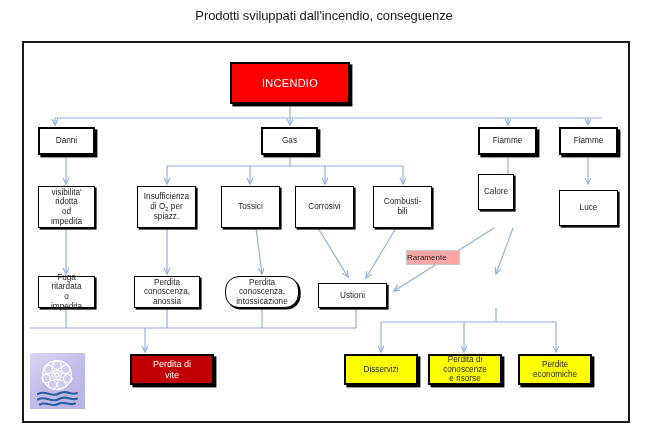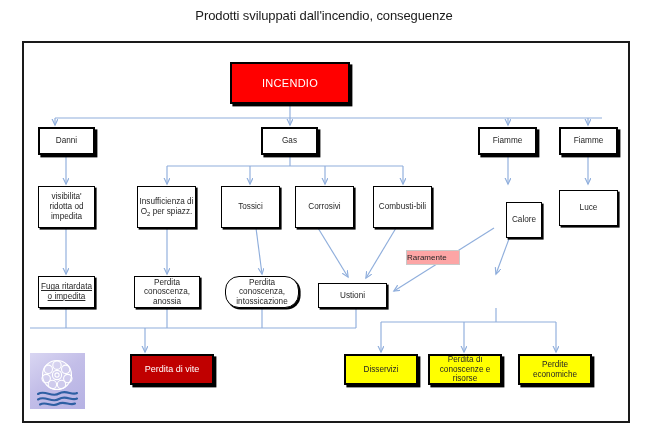--- a/index.html
+++ b/index.html
@@ -55,21 +55,21 @@
     display: flex;
     align-items: center;
     justify-content: center;
     text-align: center;
     line-height: 1.18;
     color: #262626;
     background: #ffffff;
     border: 1.6px solid #000000;
     box-shadow: 1.6px 1.6px 0 #000000;
     font-size: 8.2px;
-    padding: 1px 0;
+    padding: 1px 16px;
   }
   .node.big {
     border: 2.4px solid #000000;
     box-shadow: 2.4px 2.4px 0 #000000;
   }
   .node.red-bright {
     background: #FF0000;
     color: #ffffff;
     font-size: 11px;
     letter-spacing: 0.3px;
@@ -202,28 +202,28 @@
   </div>
   <div class="node" style="left:221px; top:186px; width:59px; height:42px;">
     <span>Tossici</span>
   </div>
   <div class="node" style="left:295px; top:186px; width:59px; height:42px;">
     <span>Corrosivi</span>
   </div>
   <div class="node" style="left:373px; top:186px; width:59px; height:42px;">
     <span>Combusti-bili</span>
   </div>
-  <div class="node" style="left:478px; top:202px; width:36px; height:36px;margin-left:28px;">
+  <div class="node" style="left:478px; top:174px; width:36px; height:36px;">
     <span>Calore</span>
   </div>
   <div class="node" style="left:559px; top:190px; width:59px; height:36px;">
     <span>Luce</span>
   </div>
 
-  <div class="node" style="left:38px; top:276px; width:57px; height:32px;text-decoration:underline;">
+  <div class="node" style="left:38px; top:276px; width:57px; height:32px;">
     <span>Fuga ritardata o impedita</span>
   </div>
   <div class="node" style="left:134px; top:276px; width:66px; height:32px;">
     <span>Perdita conoscenza, anossia</span>
   </div>
   <div class="node" style="left:225px; top:276px; width:74px; height:32px;border-radius:14px;">
     <span>Perdita conoscenza, intossicazione</span>
   </div>
   <div class="node" style="left:318px; top:283px; width:69px; height:25px;">
     <span>Ustioni</span>

